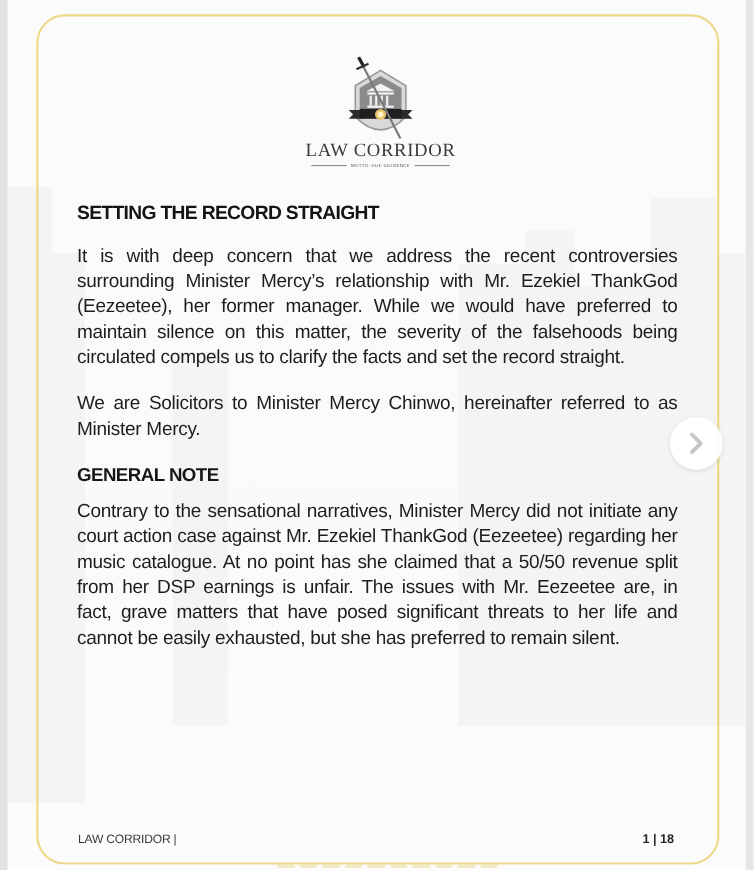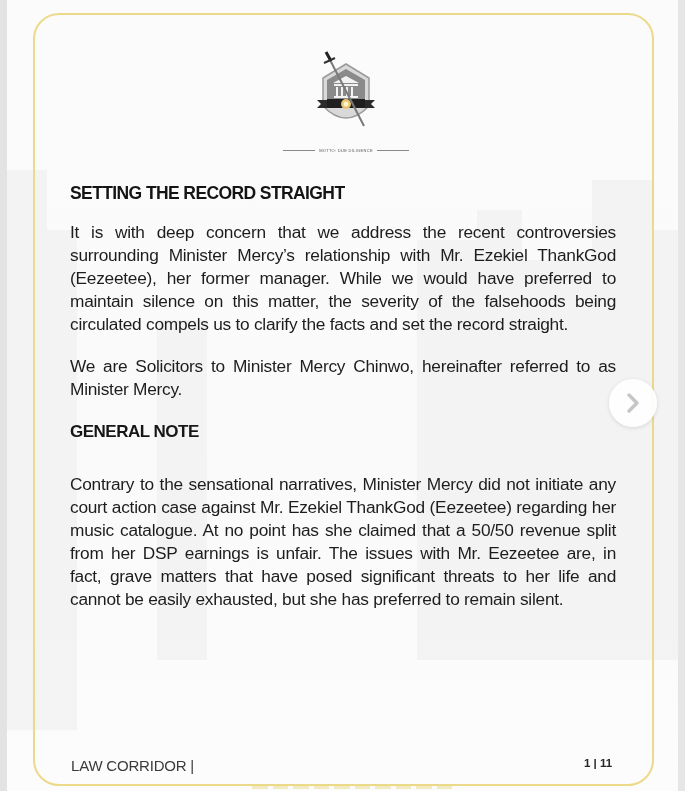--- a/index.html
+++ b/index.html
@@ -93,27 +93,27 @@
     text-align: justify;
     margin: 0 0 19px 0;
     color: #1d1d1d;
     letter-spacing: -0.25px;
   }
   .section-heading {
     font-weight: bold;
     font-size: 17px;
     line-height: 23px;
     letter-spacing: -0.5px;
-    margin: 0 0 30px 0;
+    margin: 0 0 10px 0;
     color: #161616;
   }
   .footer-left {
     position: absolute;
     left: 64px; top: 757px;
-    font-size: 15px;
+    font-size: 11px;
     color: #3a3a3a;
     letter-spacing: -0.2px;
   }
   .footer-right {
     position: absolute;
     left: 577px; top: 757px;
     font-size: 11.5px;
     font-weight: bold;
     color: #262626;
   }
@@ -177,39 +177,40 @@
       <polygon points="104,50 92,50 92,58 104,58 100,54" fill="#2b2b2b"></polygon>
       <rect x="56" y="49" width="38" height="9" fill="#1f1f1f"></rect>
 
       <circle cx="75" cy="54" r="5" fill="#e8c670"></circle>
       <circle cx="75" cy="54" r="2.5" fill="#fff3c8"></circle>
 
       <line x1="57" y1="6" x2="93" y2="76" stroke="#7a7a7a" stroke-width="2"></line>
       <line x1="55" y1="2" x2="60" y2="11" stroke="#222" stroke-width="3"></line>
       <line x1="53" y1="13" x2="64" y2="8" stroke="#333" stroke-width="2"></line>
     </svg>
+    <div class="logo-text">LAW CORRIDOR</div>
     <div class="logo-motto">
       <span class="line"></span>
       <span>MOTTO: DUE DILIGENCE</span>
       <span class="line"></span>
     </div>
   </div>
 
   <div class="content">
     <div class="title">
       <div>SETTING THE RECORD STRAIGHT</div>
     </div>
     <p class="para">It is with deep concern that we address the recent controversies surrounding Minister Mercy’s  relationship with Mr. Ezekiel ThankGod (Eezeetee), her former manager. While we would have preferred to maintain silence on this matter, the severity of the falsehoods being circulated compels us to clarify the facts and set the record straight.</p>
     <p class="para">We are Solicitors to Minister Mercy Chinwo, hereinafter referred to as Minister Mercy.</p>
     <div class="section-heading">GENERAL NOTE</div>
     <p class="para">Contrary to the sensational narratives, Minister Mercy did not initiate any court action case against Mr. Ezekiel ThankGod (Eezeetee) regarding her music catalogue. At no point has she claimed that a 50/50 revenue split from her DSP earnings is unfair. The issues with Mr. Eezeetee are, in fact, grave matters that have posed significant threats to her life and cannot be easily exhausted, but she has preferred to remain silent.</p>
   </div>
 
   <div class="footer-left">LAW CORRIDOR |</div>
-  <div class="footer-right">1 | 11</div>
+  <div class="footer-right">1 | 18</div>
 
   <div class="bottom-dots">
     <span></span>
       <span></span>
       <span></span>
       <span></span>
       <span></span>
       <span></span>
       <span></span>
       <span></span>

